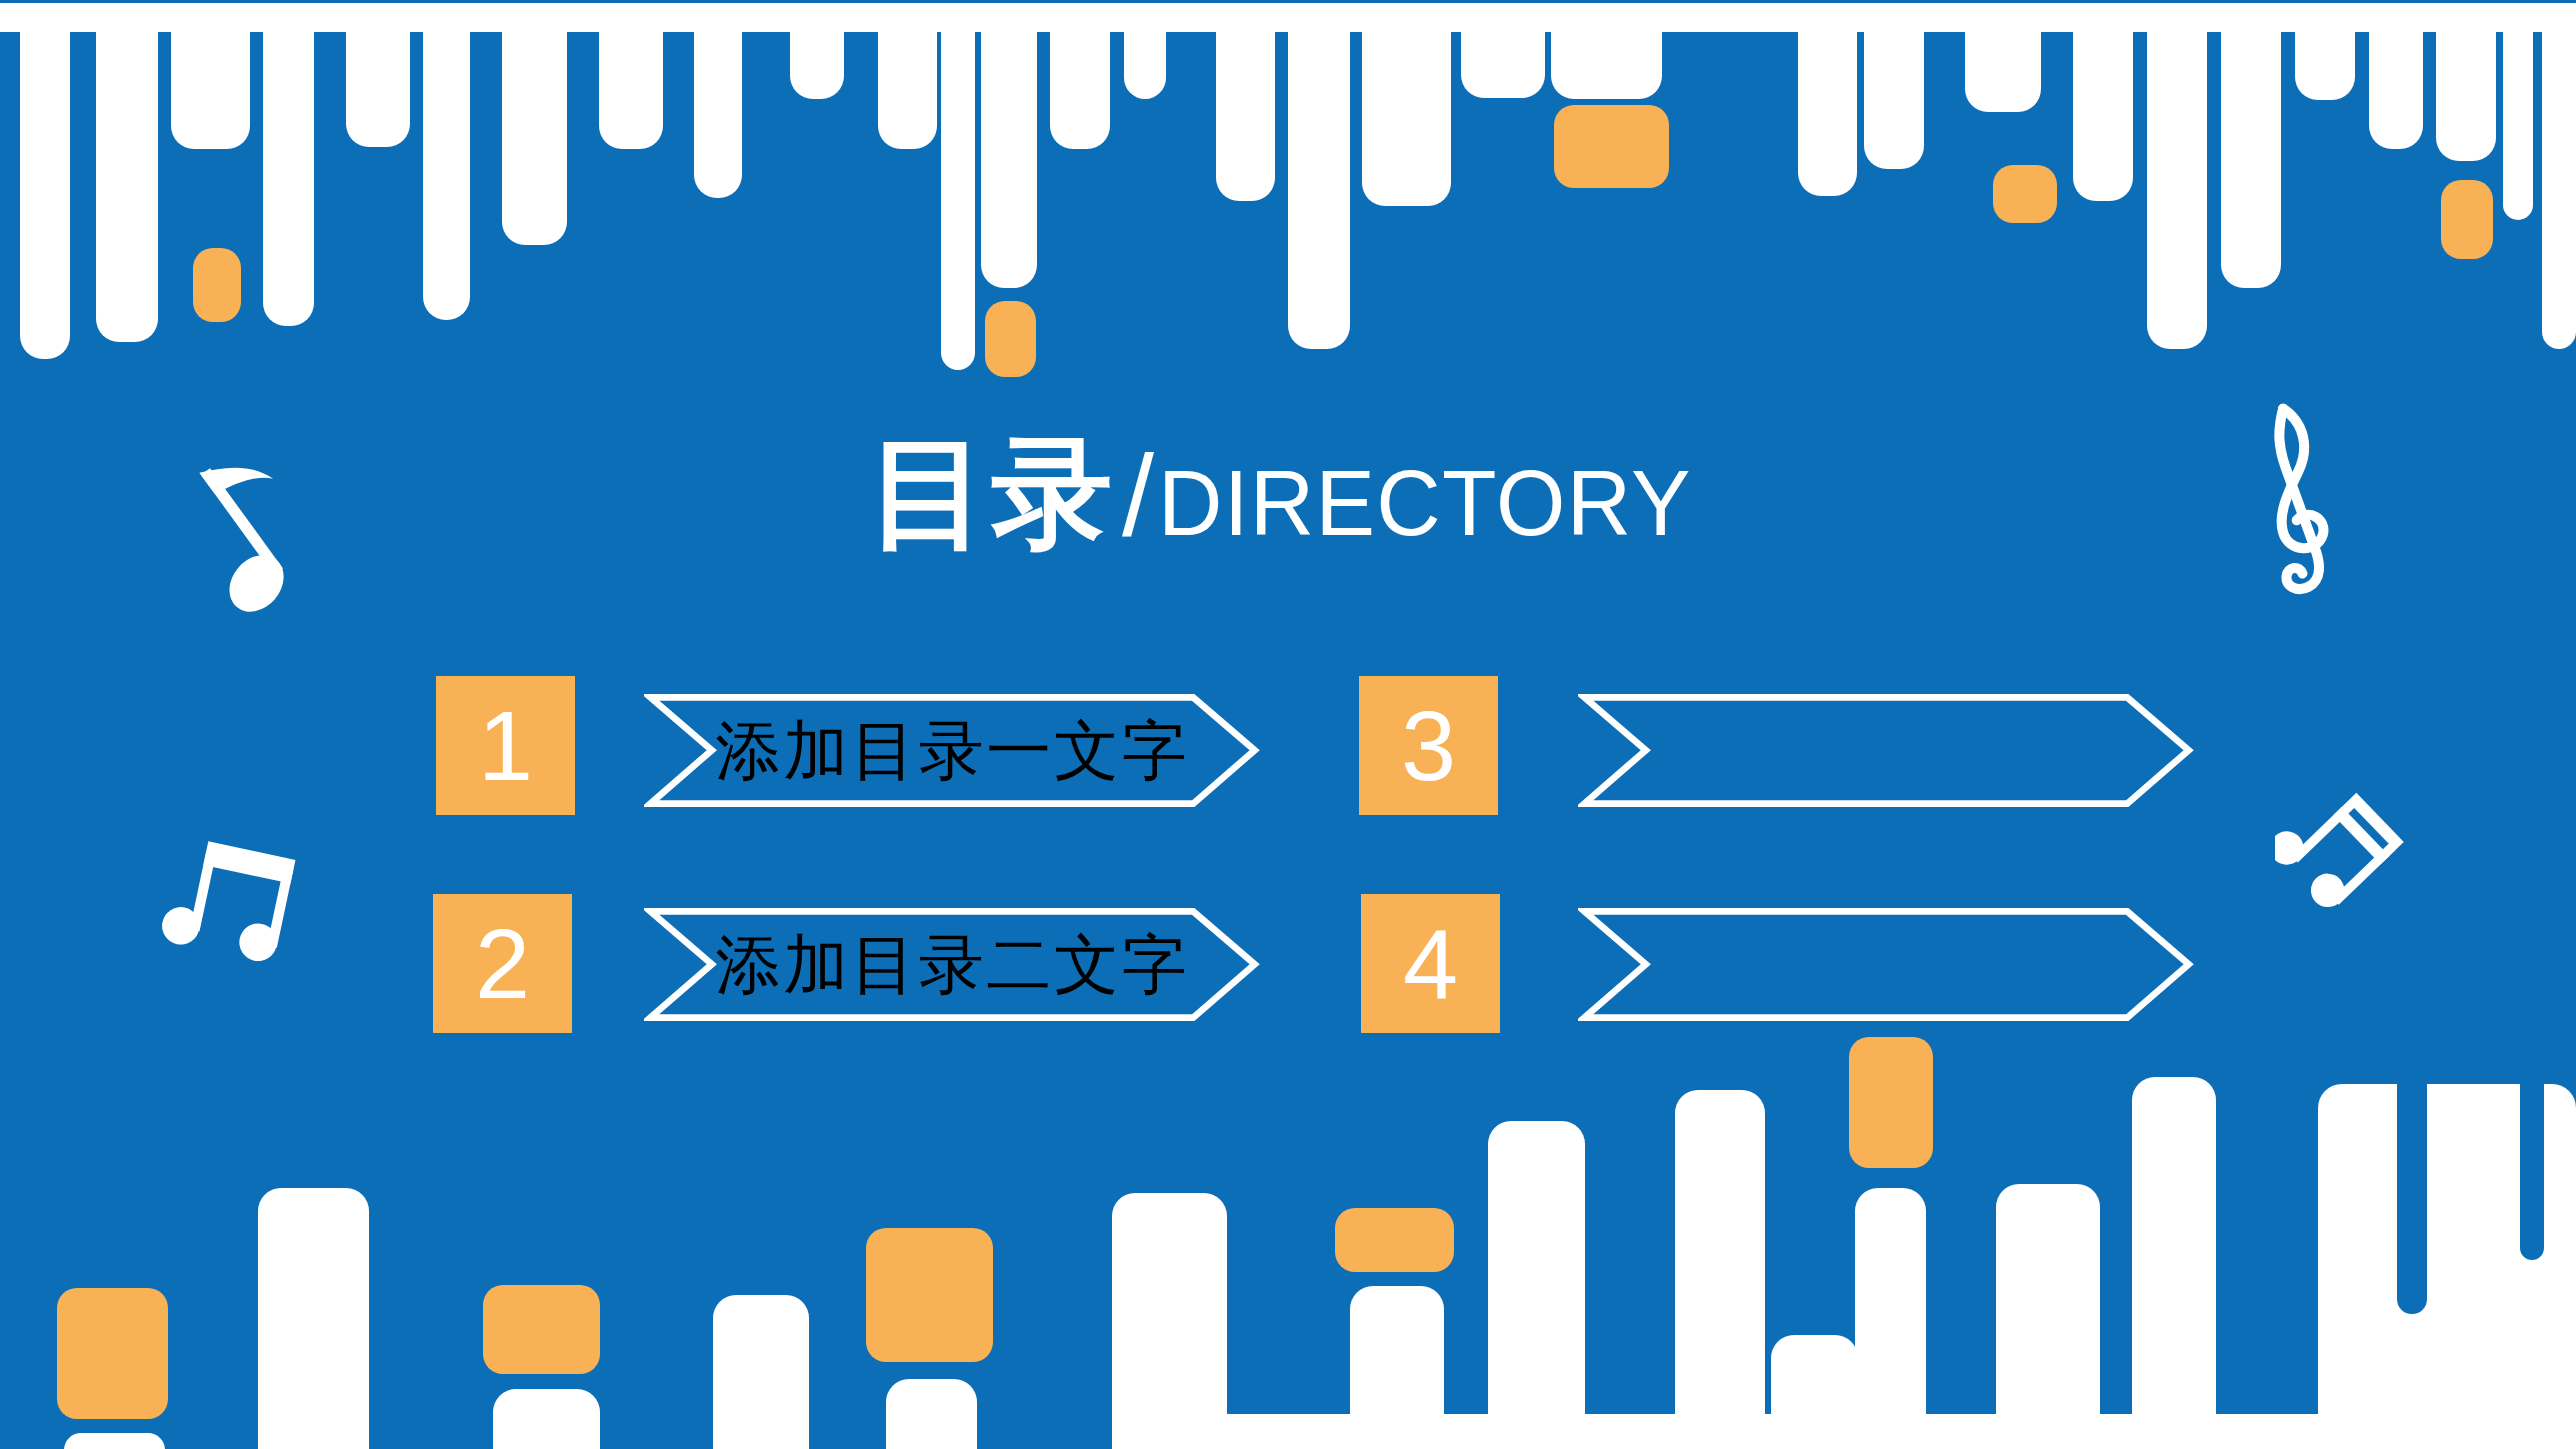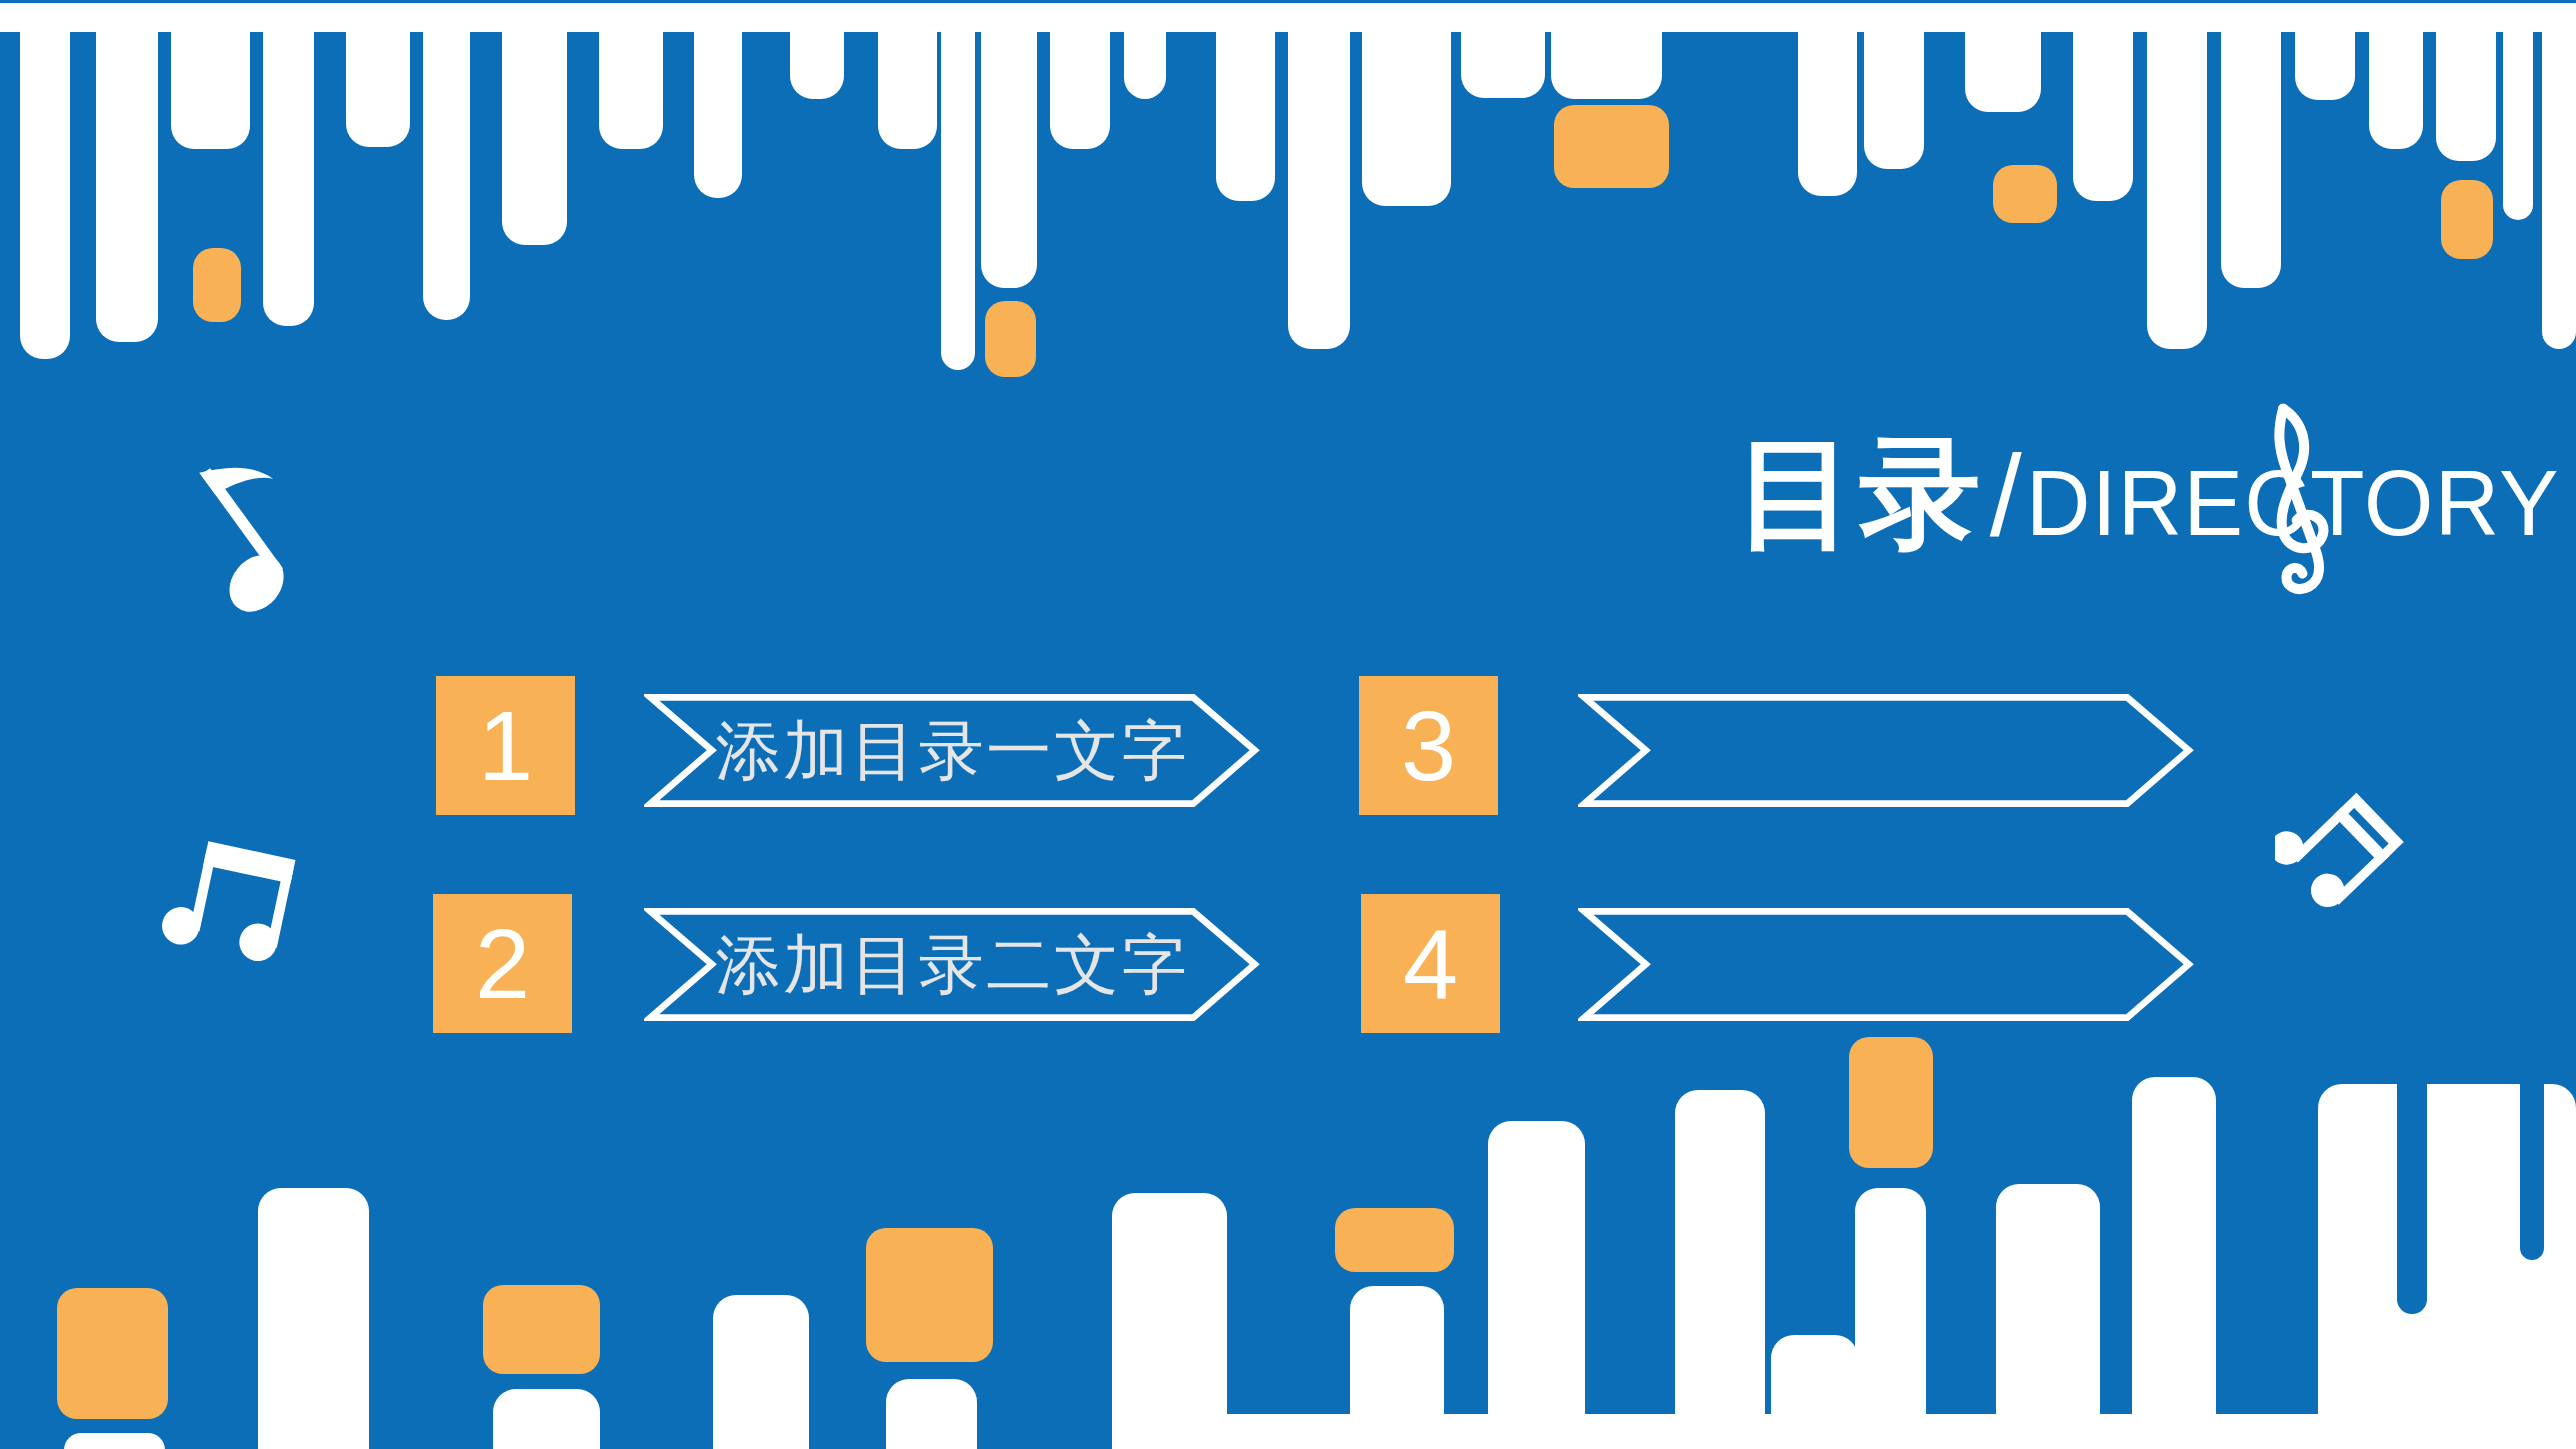--- a/index.html
+++ b/index.html
@@ -13,36 +13,36 @@
   
   .band-top{position:absolute;left:0;top:3.4px;width:100%;height:29px;background:#ffffff;}
   .band-bottom{position:absolute;background:#ffffff;}
   .key-top{position:absolute;background:#ffffff;border-radius:0 0 23px 23px;}
   .bar-bottom{position:absolute;background:#ffffff;border-radius:23px 23px 0 0;}
   .capsule{position:absolute;background:#f8b155;border-radius:20px;}
   .tab-blue{position:absolute;top:0;height:59px;background:#0d6eb8;border-radius:0 0 13.4px 13.4px;}
   .slit-blue{position:absolute;background:#0d6eb8;border-radius:0 0 14.8px 14.8px;}
   .corner-mass{position:absolute;background:#ffffff;border-radius:24px 24px 0 0;}
   
-  .title-wrap{position:absolute;left:0;top:413px;width:100%;text-align:right;color:#fff;}
+  .title-wrap{position:absolute;left:0;top:413px;width:100%;text-align:center;color:#fff;}
   .title-inner{display:inline-flex;align-items:baseline;white-space:nowrap;}
   .title-cjk{font-size:121px;font-weight:900;letter-spacing:2.7px;}
   .title-slash{font-size:115px;font-weight:300;margin:0 4px 0 6.7px;}
   .title-en{font-size:92px;font-weight:300;letter-spacing:1.3px;transform:scaleX(.97);transform-origin:left bottom;}
   
   .num-square{
     position:absolute;width:139px;height:139px;background:#f8b155;
     color:#ffffff;font-size:99px;font-weight:300;line-height:139px;text-align:center;
   }
   .banner{position:absolute;width:617px;height:117px;}
   .banner svg{position:absolute;left:0;top:0;}
   .banner-label{
     position:absolute;left:74px;right:74px;top:0;height:117px;
     display:flex;align-items:center;justify-content:center;
-    color:#e5e5e5;font-size:65px;font-weight:400;letter-spacing:2.7px;white-space:nowrap;
+    color:#000000;font-size:65px;font-weight:400;letter-spacing:2.7px;white-space:nowrap;
   }
   
   .note{position:absolute;}
 </style>
 </head>
 <body>
 
 <div class="slide">
 
   <div id="decor-layer">

